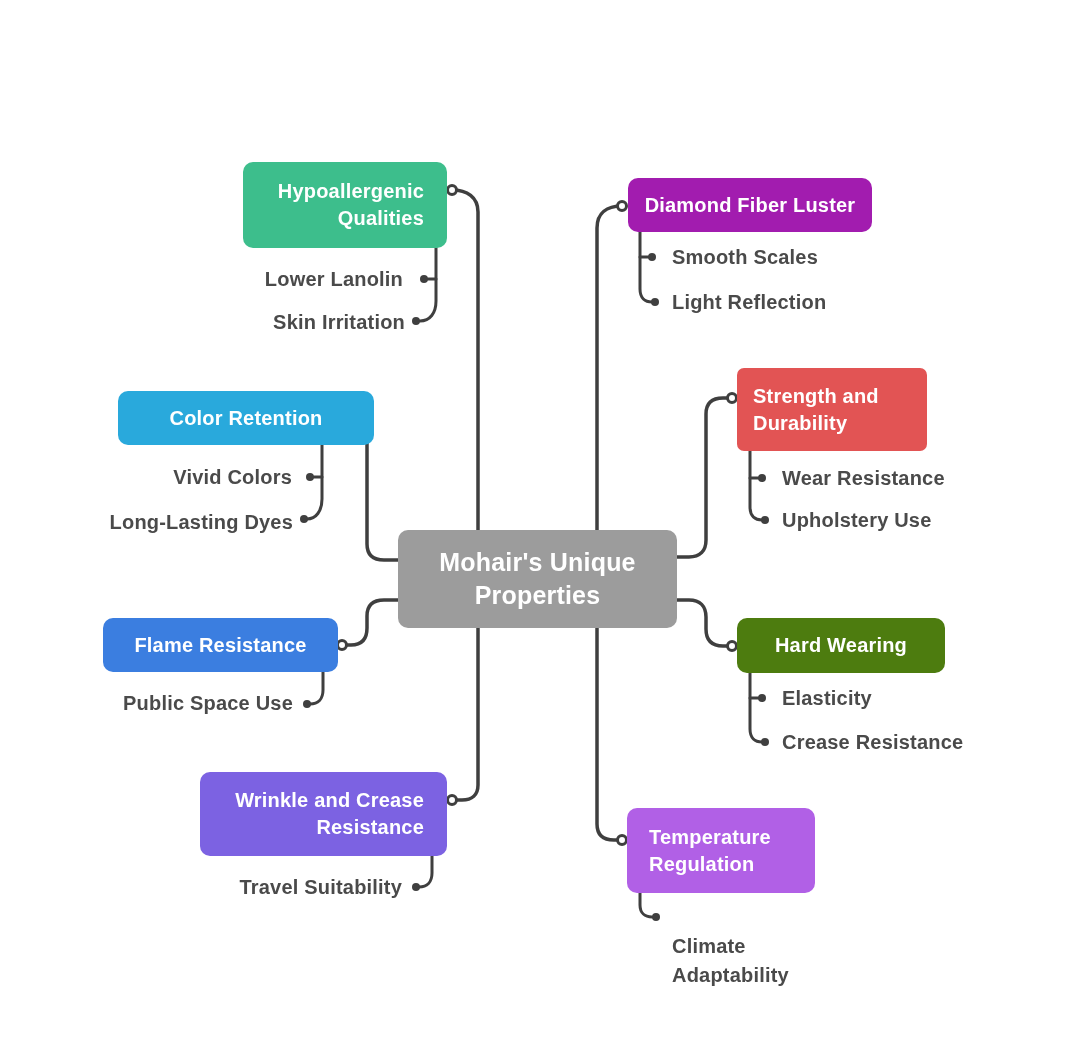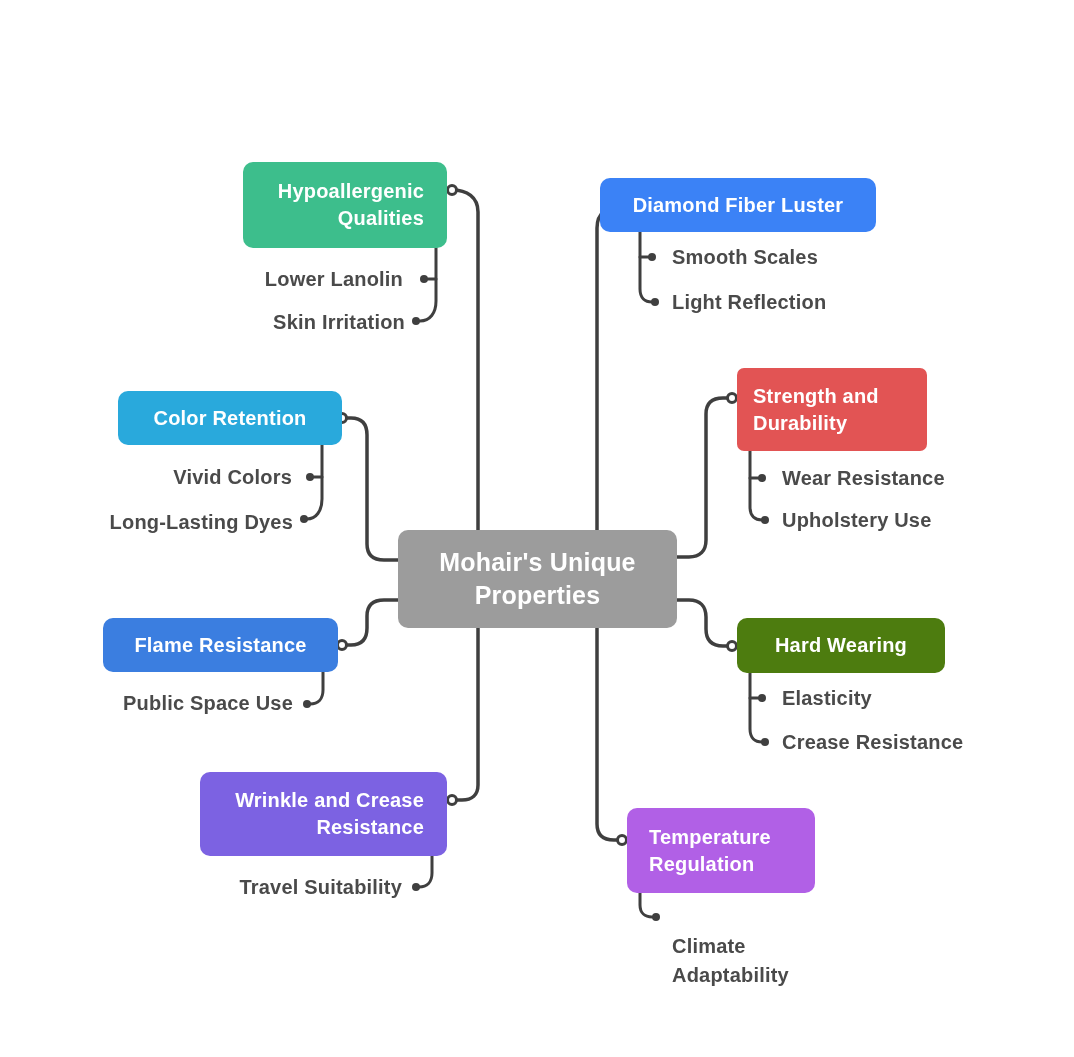--- a/index.html
+++ b/index.html
@@ -103,28 +103,28 @@
     <circle class="port" cx="452" cy="800" r="4.5"></circle>
     <circle class="port" cx="622" cy="840" r="4.5"></circle>
   </svg>
 
   <div class="node center-node align-center" style="left: 398px; top: 530px; width: 279px; height: 98px; background: rgb(156, 156, 156);">Mohair's Unique
 Properties</div>
 
   <div class="node align-right" style="left: 243px; top: 162px; width: 204px; height: 86px; background: rgb(61, 190, 140);">Hypoallergenic
 Qualities</div>
 
-  <div class="node align-center" style="left: 118px; top: 391px; width: 224px; height: 54px; background: rgb(41, 169, 220);">Color Retention</div>
+  <div class="node align-center" style="left: 118px; top: 391px; width: 256px; height: 54px; background: rgb(41, 169, 220);">Color Retention</div>
 
   <div class="node align-center" style="left: 103px; top: 618px; width: 235px; height: 54px; background: rgb(59, 126, 224);">Flame Resistance</div>
 
   <div class="node align-right" style="left: 200px; top: 772px; width: 247px; height: 84px; background: rgb(124, 98, 226);">Wrinkle and Crease
 Resistance</div>
 
-  <div class="node align-center" style="left: 600px; top: 178px; width: 276px; height: 54px; background: #3b82f6;">Diamond Fiber Luster</div>
+  <div class="node align-center" style="left: 628px; top: 178px; width: 244px; height: 54px; background: #a21caf;">Diamond Fiber Luster</div>
 
   <div class="node align-left" style="left: 737px; top: 368px; width: 190px; height: 83px; background: rgb(226, 84, 84); border-radius: 7px;">Strength and
 Durability</div>
 
   <div class="node align-center" style="left: 737px; top: 618px; width: 208px; height: 55px; background: #4d7c0f;">Hard Wearing</div>
 
   <div class="node align-left" style="left: 627px; top: 808px; width: 188px; height: 85px; background: rgb(177, 96, 230); padding-left: 22px;">Temperature
 Regulation</div>
 
   <div class="child right-align" style="right:671px;top:265px;">Lower Lanolin</div>

